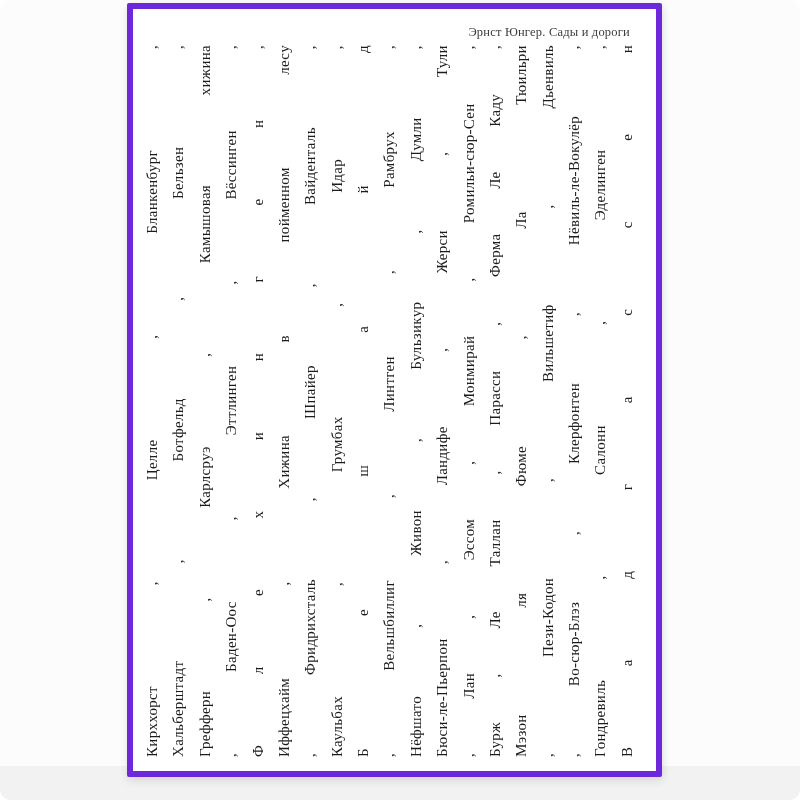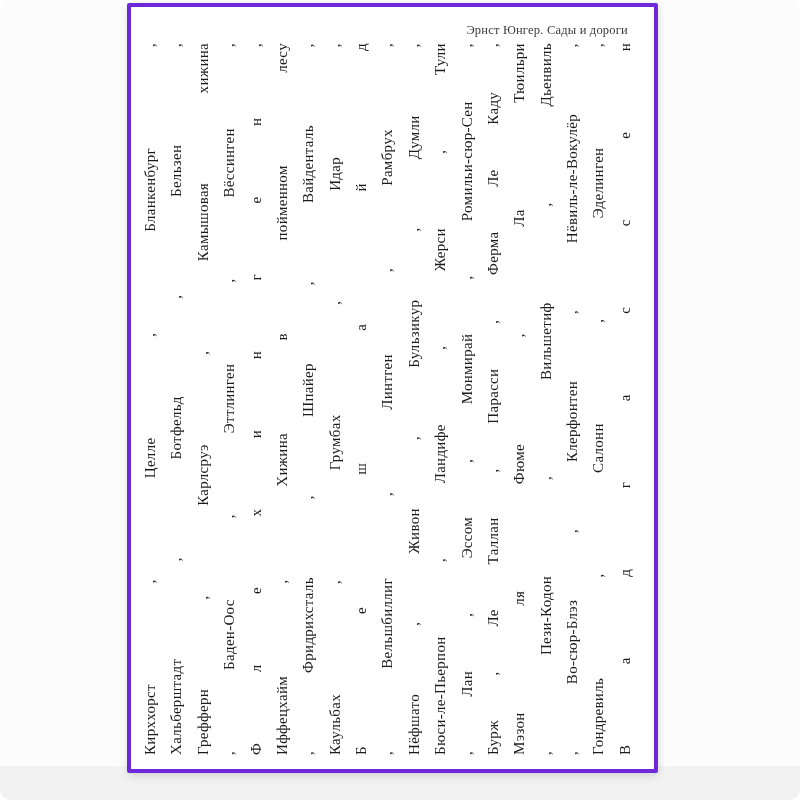--- a/index.html
+++ b/index.html
@@ -12,21 +12,21 @@
     position:relative;width:800px;height:800px;
     background:#fcfcfc;border-radius:10px;overflow:hidden;
   }
   .bottom-band{
     position:absolute;left:0;right:0;bottom:0;height:34px;
     background:#f2f2f2;border-radius:0 0 10px 10px;
   }
   .page{
     position:absolute;left:127px;top:3px;width:523px;height:762px;
     background:#ffffff;
-    border:4px solid #6d28d9;border-radius:2px;
+    border:6px solid #6d28d9;border-radius:2px;
     box-shadow:0 4px 10px rgba(0,0,0,0.10), 2px 0 6px rgba(0,0,0,0.04);
   }
   .running-head{
     position:absolute;top:16px;right:26px;
     font-size:12.5px;color:#3c3c3c;letter-spacing:.2px;
   }
   
   .rot-wrap{
     position:absolute;left:12px;top:36px;width:490px;height:712px;
   }

